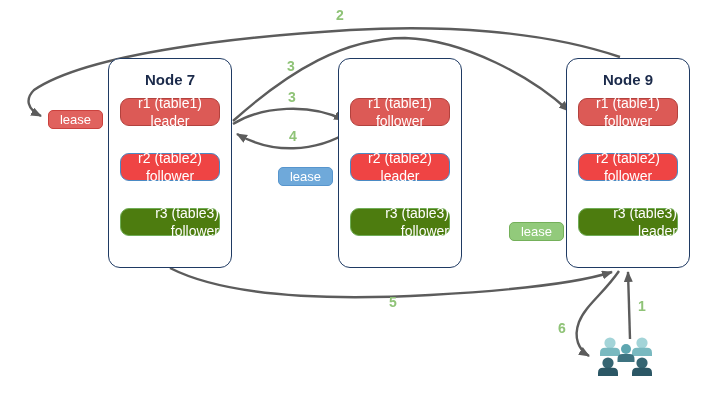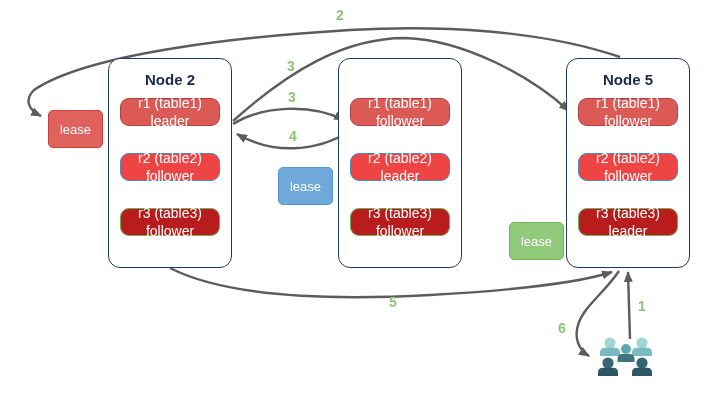--- a/index.html
+++ b/index.html
@@ -19,25 +19,25 @@
     font-size:15px;font-weight:bold;color:#1b2a4a;
   }
   .replica{
     position:absolute;left:11px;width:100px;height:28px;border-radius:9px;
     color:#ffffff;font-size:14px;text-align:center;line-height:1.3;
     display:flex;flex-direction:column;justify-content:center;
     box-sizing:border-box;
   }
   .replica.red  {background:#dc5a56;border:1.5px solid #b2423e;}
   .replica.blue {background:#ef4444;border:1.5px solid #4a8ac4;}
-  .replica.green{background:#b91c1c;border:1.5px solid #70ad57;}
+  .replica.green{background:#4d7c0f;border:1.5px solid #70ad57;text-align:right;}
   .r1{top:39px}.r2{top:94px}.r3{top:149px}
   
   .lease{
-    position:absolute;width:55px;height:38px;border-radius:5px;
+    position:absolute;width:55px;height:19px;border-radius:5px;
     color:#ffffff;font-size:13px;display:flex;align-items:center;justify-content:center;
     box-sizing:border-box;
   }
   .lease.red  {left:48px; top:110px;background:#e0625e;border:1.5px solid #cb413d;}
   .lease.blue {left:278px;top:167px;background:#6fa9da;border:1.5px solid #5795cd;}
   .lease.green{left:509px;top:222px;background:#92ca7b;border:1.5px solid #74b05a;}
   
   .step{
     position:absolute;transform:translate(-50%,-50%);
     font-size:14px;font-weight:bold;color:#8fc377;line-height:1;
@@ -62,21 +62,21 @@
     <path class="arrow" marker-end="url(#ah)" d="M 620 57 C 540 30, 440 25, 350 30 C 250 36, 90 52, 34 90 C 25 99, 27 109, 41 116"></path>
     <path class="arrow" marker-end="url(#ah)" d="M 233 121 C 290 70, 345 38, 405 38 C 465 40, 532 77, 569 111"></path>
     <path class="arrow" marker-end="url(#ah)" d="M 233 124 C 262 106, 310 103, 344 120"></path>
     <path class="arrow" marker-end="url(#ah)" d="M 350 131 C 315 153, 272 154, 237 134"></path>
     <path class="arrow" marker-end="url(#ah)" d="M 170 268 C 225 296, 320 301, 430 295 C 520 290, 578 283, 612 272"></path>
     <path class="arrow" marker-end="url(#ah)" d="M 630 339 L 628 272"></path>
     <path class="arrow" marker-end="url(#ah)" d="M 619 271 C 604 293, 585 306, 579 322 C 573 338, 579 350, 589 356"></path>
   </svg>
 
   <div class="node" style="left:108px">
-    <div class="node-title">Node 2</div>
+    <div class="node-title">Node 7</div>
     <div class="replica red r1">
       <div>r1 (table1)</div>
       <div>leader</div>
     </div>
     <div class="replica blue r2">
       <div>r2 (table2)</div>
       <div>follower</div>
     </div>
     <div class="replica green r3">
       <div>r3 (table3)</div>
@@ -93,21 +93,21 @@
       <div>r2 (table2)</div>
       <div>leader</div>
     </div>
     <div class="replica green r3">
       <div>r3 (table3)</div>
       <div>follower</div>
     </div>
   </div>
 
   <div class="node" style="left:566px">
-    <div class="node-title">Node 5</div>
+    <div class="node-title">Node 9</div>
     <div class="replica red r1">
       <div>r1 (table1)</div>
       <div>follower</div>
     </div>
     <div class="replica blue r2">
       <div>r2 (table2)</div>
       <div>follower</div>
     </div>
     <div class="replica green r3">
       <div>r3 (table3)</div>

